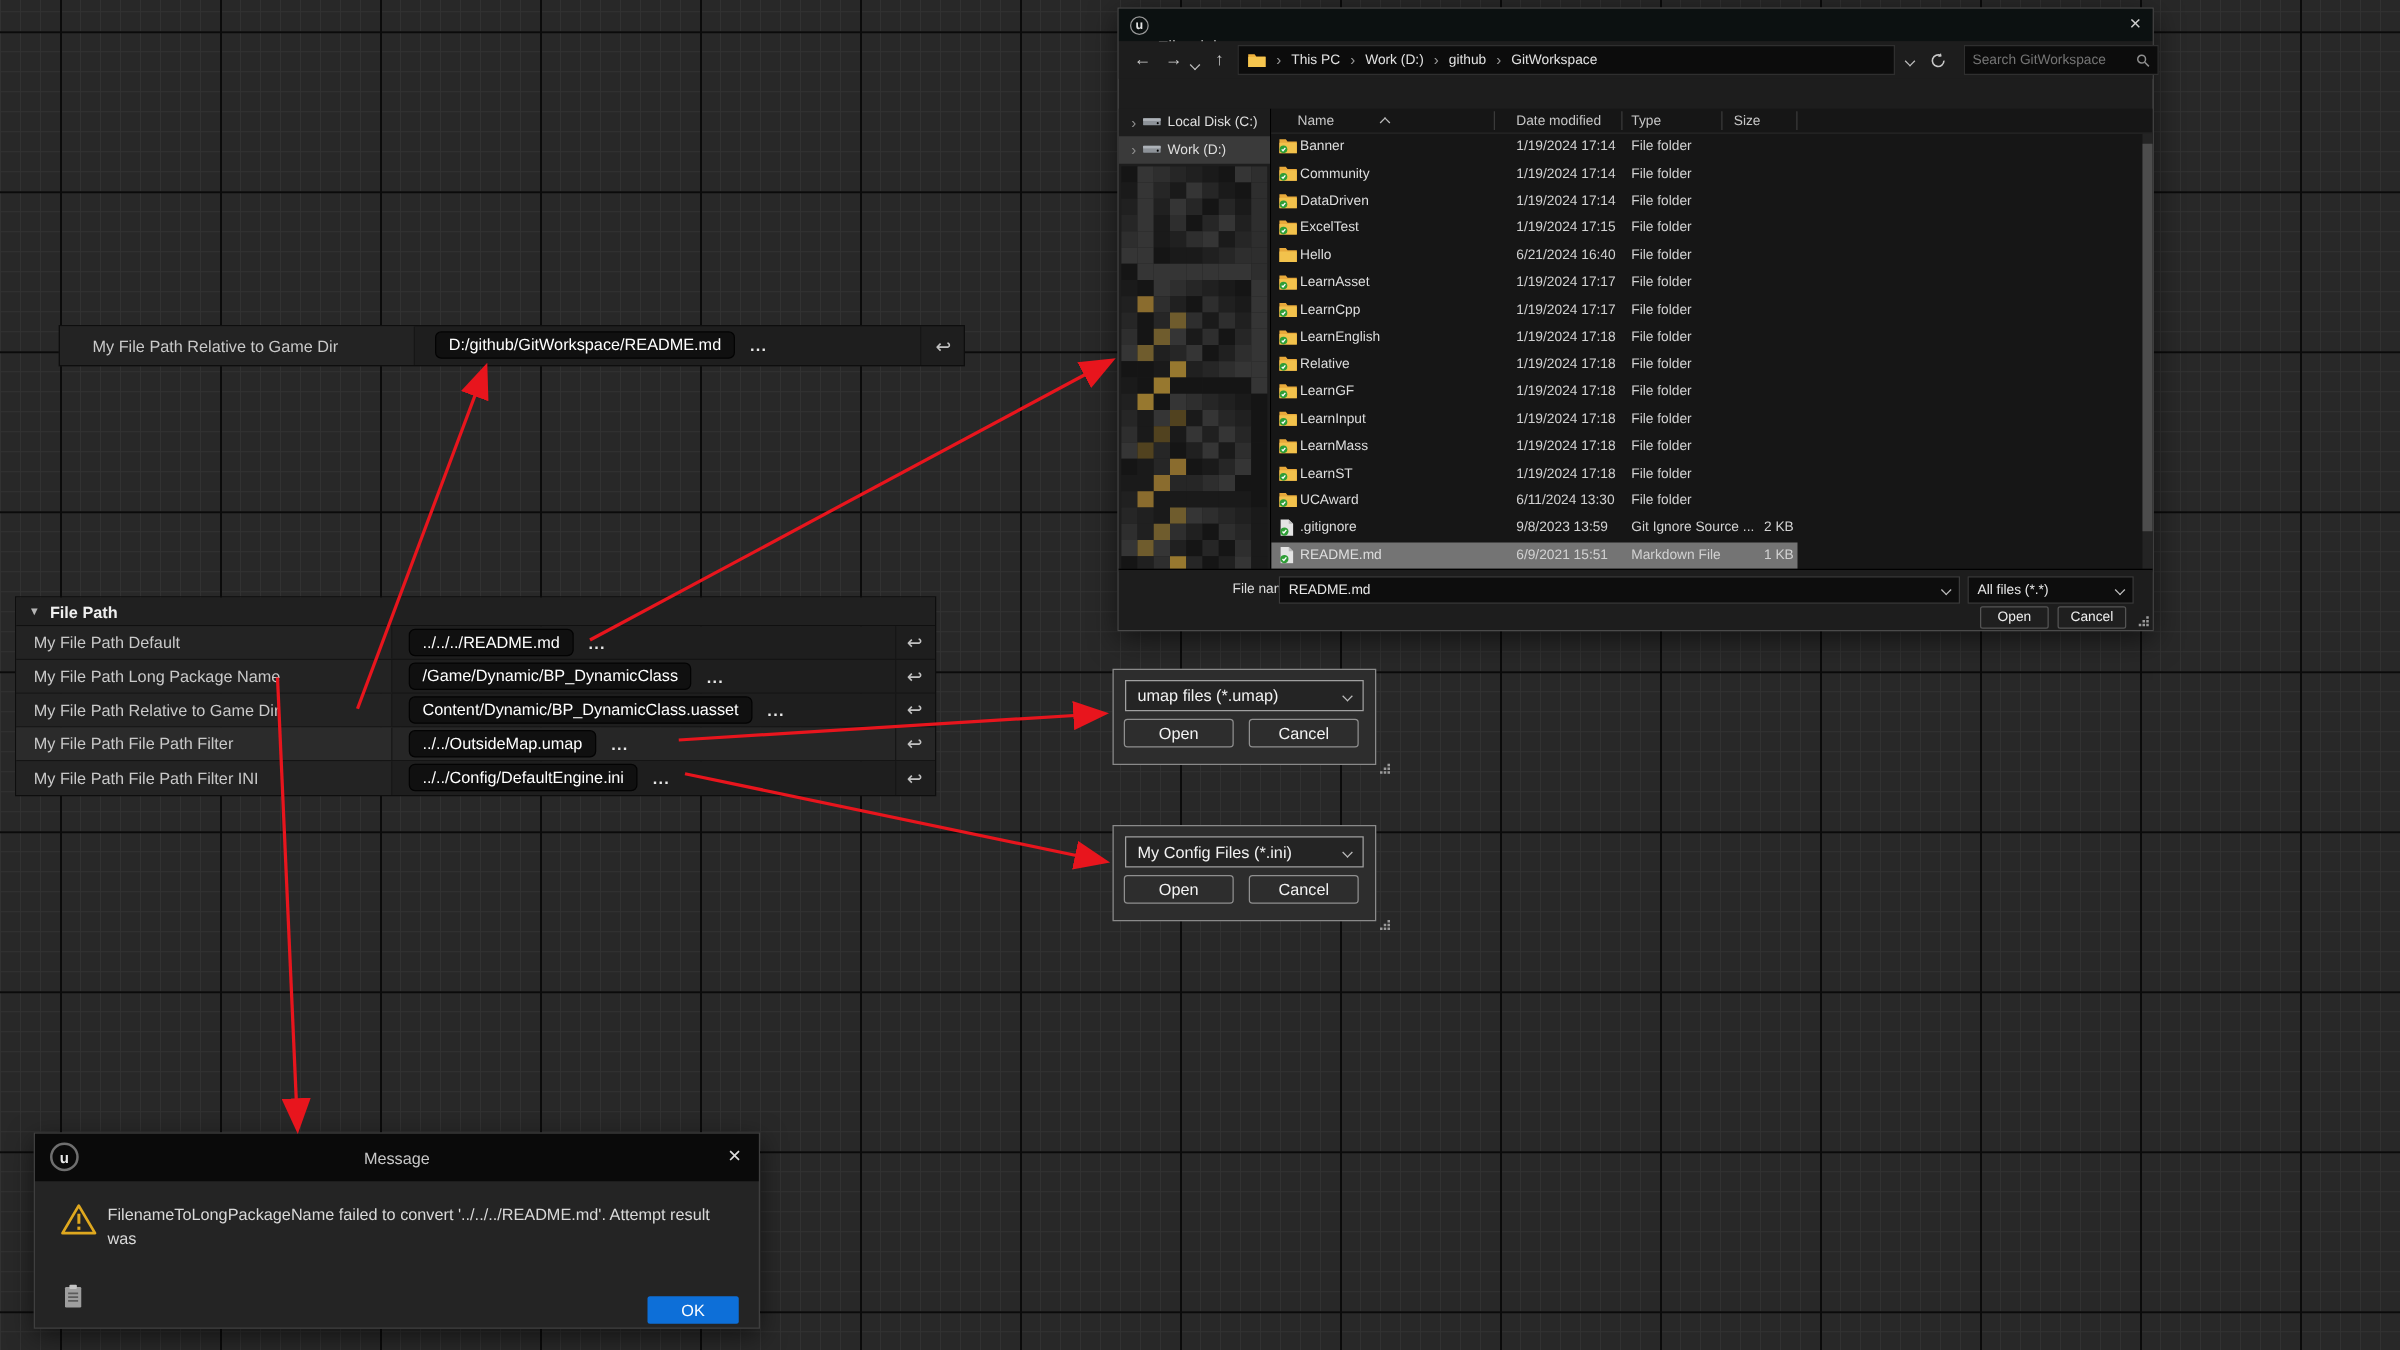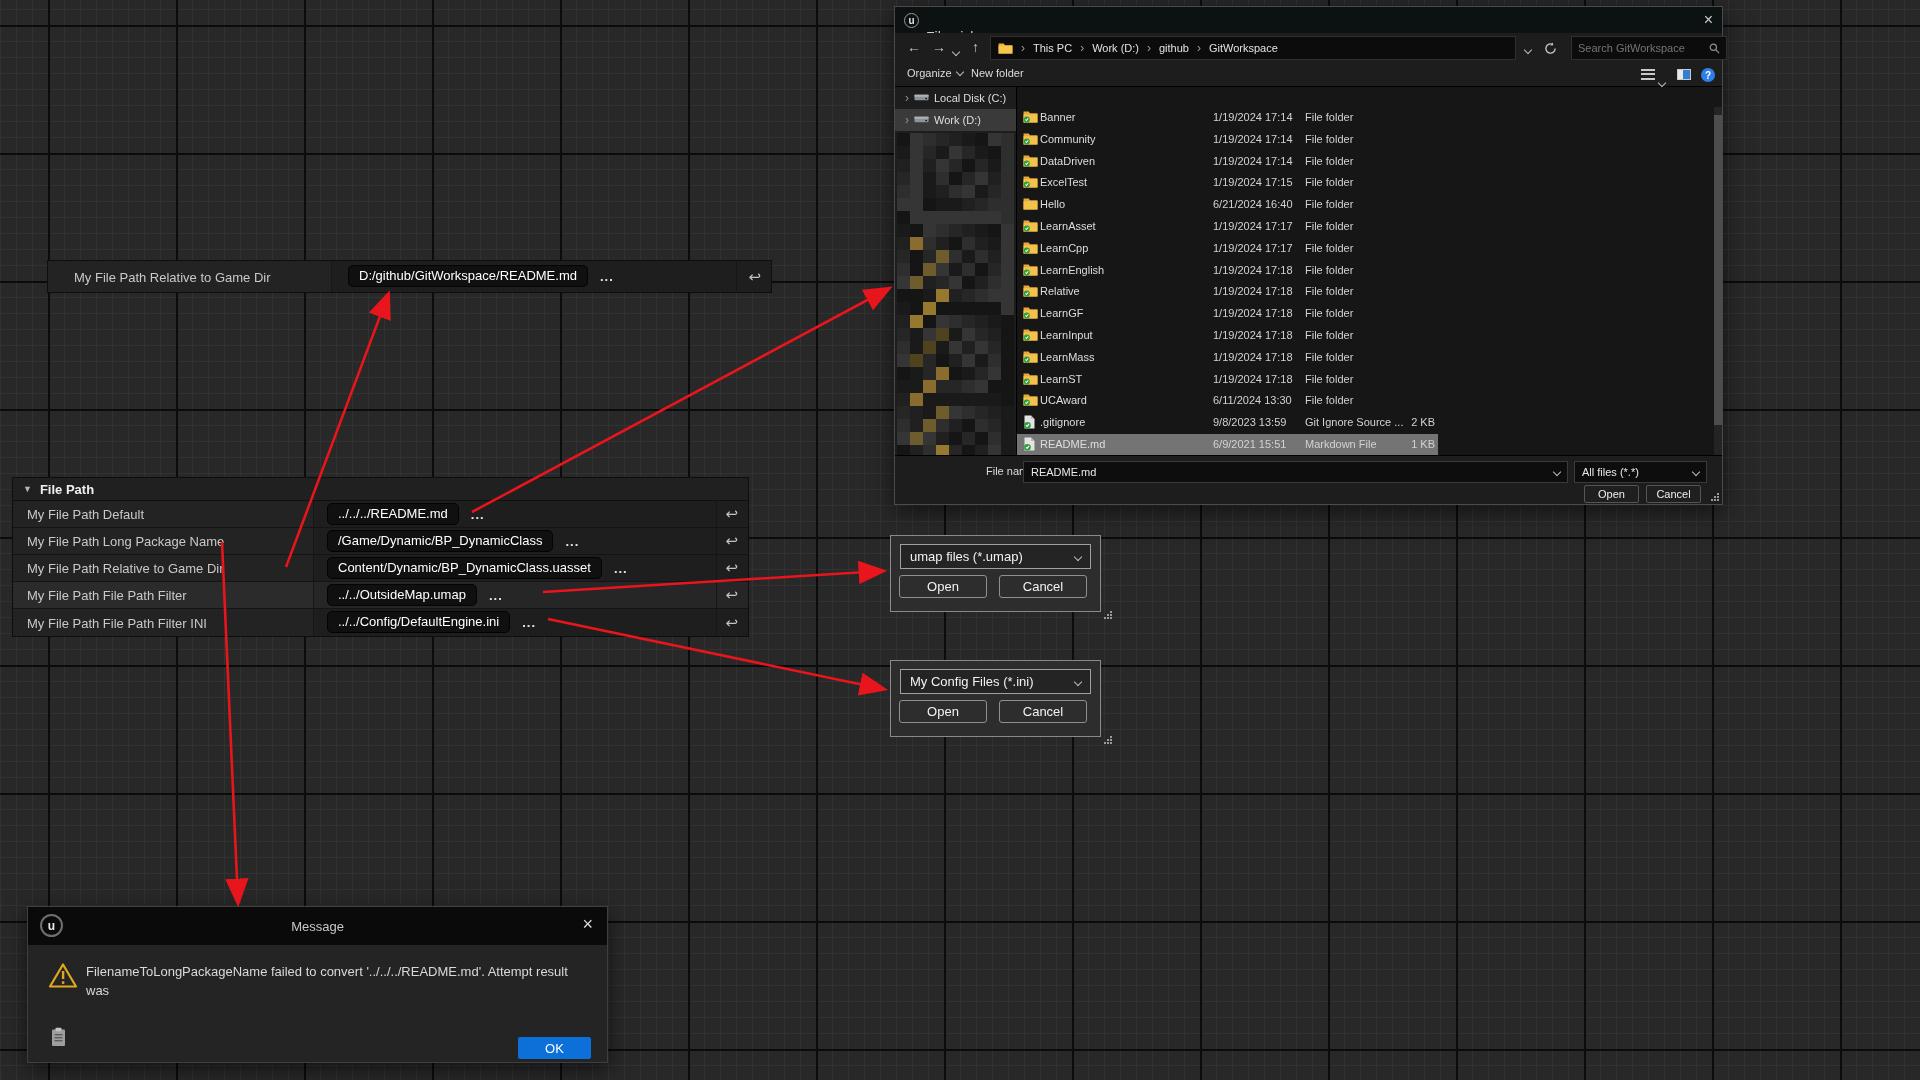--- a/index.html
+++ b/index.html
@@ -222,31 +222,20 @@
           </svg>
       </div>
       <div class="search-box">
         <input placeholder="Search GitWorkspace" style="">
         <svg width="11" height="11" viewBox="0 0 12 12">
             <circle cx="4.7" cy="4.7" r="3.4" fill="none" stroke="#8f8f8f" stroke-width="1.3"></circle>
             <line x1="7.4" y1="7.4" x2="11" y2="11" stroke="#8f8f8f" stroke-width="1.3"></line>
           </svg>
       </div>
     </div>
-    <div class="p-toolbar">
-      <span class="tbtn" style="left:12px">
-          <span>Organize</span>
-          <span class="chev down" style="margin-top:-2px"></span>
-        </span>
-      <span class="tbtn" style="left:76px">New folder</span>
-      <span class="view-ic lines-ic" style="left:746px"></span>
-      <span class="view-ic" style="left:764px;top:9px"><span class="chev down"></span></span>
-      <span class="view-ic pane-ic" style="left:782px"></span>
-      <span class="view-ic help-ic" style="left:806px;top:5px">?</span>
-    </div>
     <div class="p-body">
       <div class="p-side">
         <div id="sideItems">
             <div class="side-item">
               <span class="exp">›</span>
               <span><svg width="15" height="10" viewBox="0 0 16 10">
                   <rect x="0.5" y="2.5" width="15" height="6" rx="1" fill="#8d9298"></rect>
                   <rect x="0.5" y="2.5" width="15" height="2.2" fill="#aeb3b9"></rect>
                   <circle cx="13" cy="6.6" r="0.9" fill="#3f4: 44"></circle>
                 </svg></span>
@@ -258,20 +247,33 @@
                   <rect x="0.5" y="2.5" width="15" height="6" rx="1" fill="#8d9298"></rect>
                   <rect x="0.5" y="2.5" width="15" height="2.2" fill="#aeb3b9"></rect>
                   <circle cx="13" cy="6.6" r="0.9" fill="#3f4: 44"></circle>
                 </svg></span>
               <span>Work (D:)</span>
             </div>
           </div>
         <div class="mosaic" id="mosaic"><i style="background:#151515"></i><i style="background:#353535"></i><i style="background:#2e2e2e"></i><i style="background:#262626"></i><i style="background:#202020"></i><i style="background:#1a1a1a"></i><i style="background:#151515"></i><i style="background:#353535"></i><i style="background:#2e2e2e"></i><i style="background:#1a1a1a"></i><i style="background:#353535"></i><i style="background:#262626"></i><i style="background:#1a1a1a"></i><i style="background:#353535"></i><i style="background:#262626"></i><i style="background:#1a1a1a"></i><i style="background:#151515"></i><i style="background:#2e2e2e"></i><i style="background:#202020"></i><i style="background:#353535"></i><i style="background:#202020"></i><i style="background:#353535"></i><i style="background:#262626"></i><i style="background:#151515"></i><i style="background:#262626"></i><i style="background:#1a1a1a"></i><i style="background:#2e2e2e"></i><i style="background:#262626"></i><i style="background:#353535"></i><i style="background:#1a1a1a"></i><i style="background:#2e2e2e"></i><i style="background:#151515"></i><i style="background:#262626"></i><i style="background:#353535"></i><i style="background:#202020"></i><i style="background:#2e2e2e"></i><i style="background:#2e2e2e"></i><i style="background:#353535"></i><i style="background:#1a1a1a"></i><i style="background:#202020"></i><i style="background:#2e2e2e"></i><i style="background:#353535"></i><i style="background:#1a1a1a"></i><i style="background:#262626"></i><i style="background:#2e2e2e"></i><i style="background:#353535"></i><i style="background:#353535"></i><i style="background:#151515"></i><i style="background:#1a1a1a"></i><i style="background:#1a1a1a"></i><i style="background:#202020"></i><i style="background:#262626"></i><i style="background:#2e2e2e"></i><i style="background:#2e2e2e"></i><i style="background:#151515"></i><i style="background:#353535"></i><i style="background:#353535"></i><i style="background:#353535"></i><i style="background:#353535"></i><i style="background:#353535"></i><i style="background:#353535"></i><i style="background:#353535"></i><i style="background:#2e2e2e"></i><i style="background:#1a1a1a"></i><i style="background:#151515"></i><i style="background:#353535"></i><i style="background:#2e2e2e"></i><i style="background:#262626"></i><i style="background:#202020"></i><i style="background:#1a1a1a"></i><i style="background:#151515"></i><i style="background:#353535"></i><i style="background:#202020"></i><i style="background:#8a6c2e"></i><i style="background:#2e2e2e"></i><i style="background:#202020"></i><i style="background:#151515"></i><i style="background:#2e2e2e"></i><i style="background:#202020"></i><i style="background:#1a1a1a"></i><i style="background:#353535"></i><i style="background:#262626"></i><i style="background:#151515"></i><i style="background:#262626"></i><i style="background:#6f5c2d"></i><i style="background:#2e2e2e"></i><i style="background:#1a1a1a"></i><i style="background:#2e2e2e"></i><i style="background:#202020"></i><i style="background:#353535"></i><i style="background:#2e2e2e"></i><i style="background:#151515"></i><i style="background:#6f5c2d"></i><i style="background:#353535"></i><i style="background:#1a1a1a"></i><i style="background:#2e2e2e"></i><i style="background:#151515"></i><i style="background:#262626"></i><i style="background:#353535"></i><i style="background:#353535"></i><i style="background:#6f5c2d"></i><i style="background:#202020"></i><i style="background:#262626"></i><i style="background:#353535"></i><i style="background:#151515"></i><i style="background:#202020"></i><i style="background:#2e2e2e"></i><i style="background:#353535"></i><i style="background:#151515"></i><i style="background:#151515"></i><i style="background:#1a1a1a"></i><i style="background:#97782f"></i><i style="background:#202020"></i><i style="background:#262626"></i><i style="background:#2e2e2e"></i><i style="background:#353535"></i><i style="background:#353535"></i><i style="background:#1a1a1a"></i><i style="background:#151515"></i><i style="background:#97782f"></i><i style="background:#151515"></i><i style="background:#151515"></i><i style="background:#151515"></i><i style="background:#151515"></i><i style="background:#151515"></i><i style="background:#353535"></i><i style="background:#202020"></i><i style="background:#97782f"></i><i style="background:#151515"></i><i style="background:#353535"></i><i style="background:#2e2e2e"></i><i style="background:#262626"></i><i style="background:#202020"></i><i style="background:#1a1a1a"></i><i style="background:#151515"></i><i style="background:#262626"></i><i style="background:#1a1a1a"></i><i style="background:#353535"></i><i style="background:#51421f"></i><i style="background:#1a1a1a"></i><i style="background:#353535"></i><i style="background:#262626"></i><i style="background:#202020"></i><i style="background:#151515"></i><i style="background:#2e2e2e"></i><i style="background:#1a1a1a"></i><i style="background:#51421f"></i><i style="background:#1a1a1a"></i><i style="background:#353535"></i><i style="background:#202020"></i><i style="background:#353535"></i><i style="background:#262626"></i><i style="background:#151515"></i><i style="background:#353535"></i><i style="background:#51421f"></i><i style="background:#262626"></i><i style="background:#151515"></i><i style="background:#202020"></i><i style="background:#353535"></i><i style="background:#1a1a1a"></i><i style="background:#2e2e2e"></i><i style="background:#151515"></i><i style="background:#151515"></i><i style="background:#1a1a1a"></i><i style="background:#262626"></i><i style="background:#8a6c2e"></i><i style="background:#151515"></i><i style="background:#1a1a1a"></i><i style="background:#262626"></i><i style="background:#353535"></i><i style="background:#151515"></i><i style="background:#1a1a1a"></i><i style="background:#1a1a1a"></i><i style="background:#8a6c2e"></i><i style="background:#262626"></i><i style="background:#262626"></i><i style="background:#2e2e2e"></i><i style="background:#353535"></i><i style="background:#151515"></i><i style="background:#151515"></i><i style="background:#202020"></i><i style="background:#8a6c2e"></i><i style="background:#1a1a1a"></i><i style="background:#1a1a1a"></i><i style="background:#1a1a1a"></i><i style="background:#1a1a1a"></i><i style="background:#1a1a1a"></i><i style="background:#1a1a1a"></i><i style="background:#151515"></i><i style="background:#262626"></i><i style="background:#202020"></i><i style="background:#1a1a1a"></i><i style="background:#6f5c2d"></i><i style="background:#353535"></i><i style="background:#2e2e2e"></i><i style="background:#262626"></i><i style="background:#202020"></i><i style="background:#1a1a1a"></i><i style="background:#2e2e2e"></i><i style="background:#202020"></i><i style="background:#6f5c2d"></i><i style="background:#2e2e2e"></i><i style="background:#202020"></i><i style="background:#151515"></i><i style="background:#2e2e2e"></i><i style="background:#262626"></i><i style="background:#1a1a1a"></i><i style="background:#353535"></i><i style="background:#6f5c2d"></i><i style="background:#353535"></i><i style="background:#202020"></i><i style="background:#151515"></i><i style="background:#262626"></i><i style="background:#151515"></i><i style="background:#2e2e2e"></i><i style="background:#1a1a1a"></i><i style="background:#151515"></i><i style="background:#202020"></i><i style="background:#2e2e2e"></i><i style="background:#97782f"></i><i style="background:#262626"></i><i style="background:#151515"></i><i style="background:#202020"></i><i style="background:#353535"></i><i style="background:#1a1a1a"></i></div>
       </div>
       <div class="p-list">
+        <div class="colhead" id="colHead">
+          <span class="sortcaret">
+              <span class="chev up"></span>
+            </span>
+        <span style="left: 21px;">Name</span>
+            <span class="cdiv" style="left: 178px;"></span>
+            <span style="left: 196px;">Date modified</span>
+            <span class="cdiv" style="left: 280px;"></span>
+            <span style="left: 288px;">Type</span>
+            <span class="cdiv" style="left: 360px;"></span>
+            <span style="left: 370px;">Size</span>
+            <span class="cdiv" style="left: 420px;"></span>
+          </div>
         <div class="rows" id="fileRows">
             <div class="frow">
               <span class="ic"><svg width="15" height="13" viewBox="0 0 16 14">
                   <path d="M0.5 1.5 h5.5 l1.5 2 H15.5 v10 H0.5z" fill="#e8a93a"></path>
                   <path d="M0.5 4.5 H15.5 V13.5 H0.5z" fill="#f2c24c"></path>
                   <circle cx="4" cy="10.2" r="3.3" fill="#2f9e36"></circle>
                   <path d="M2.5 10.2 l1.1 1.2 2-2.5" stroke="#fff" stroke-width="1.1" fill="none"></path>
                 </svg></span>
               <span class="nm">Banner</span>
               <span class="dt">1/19/2024 17:14</span>

